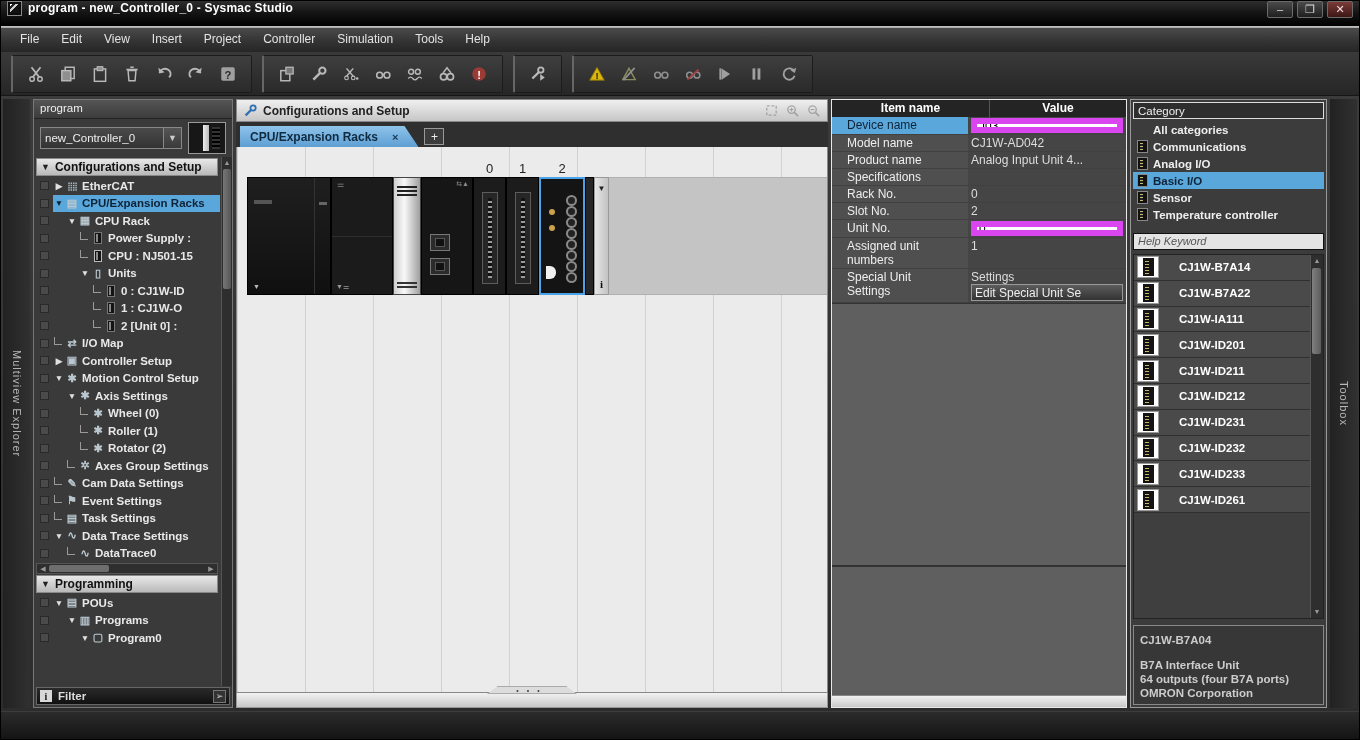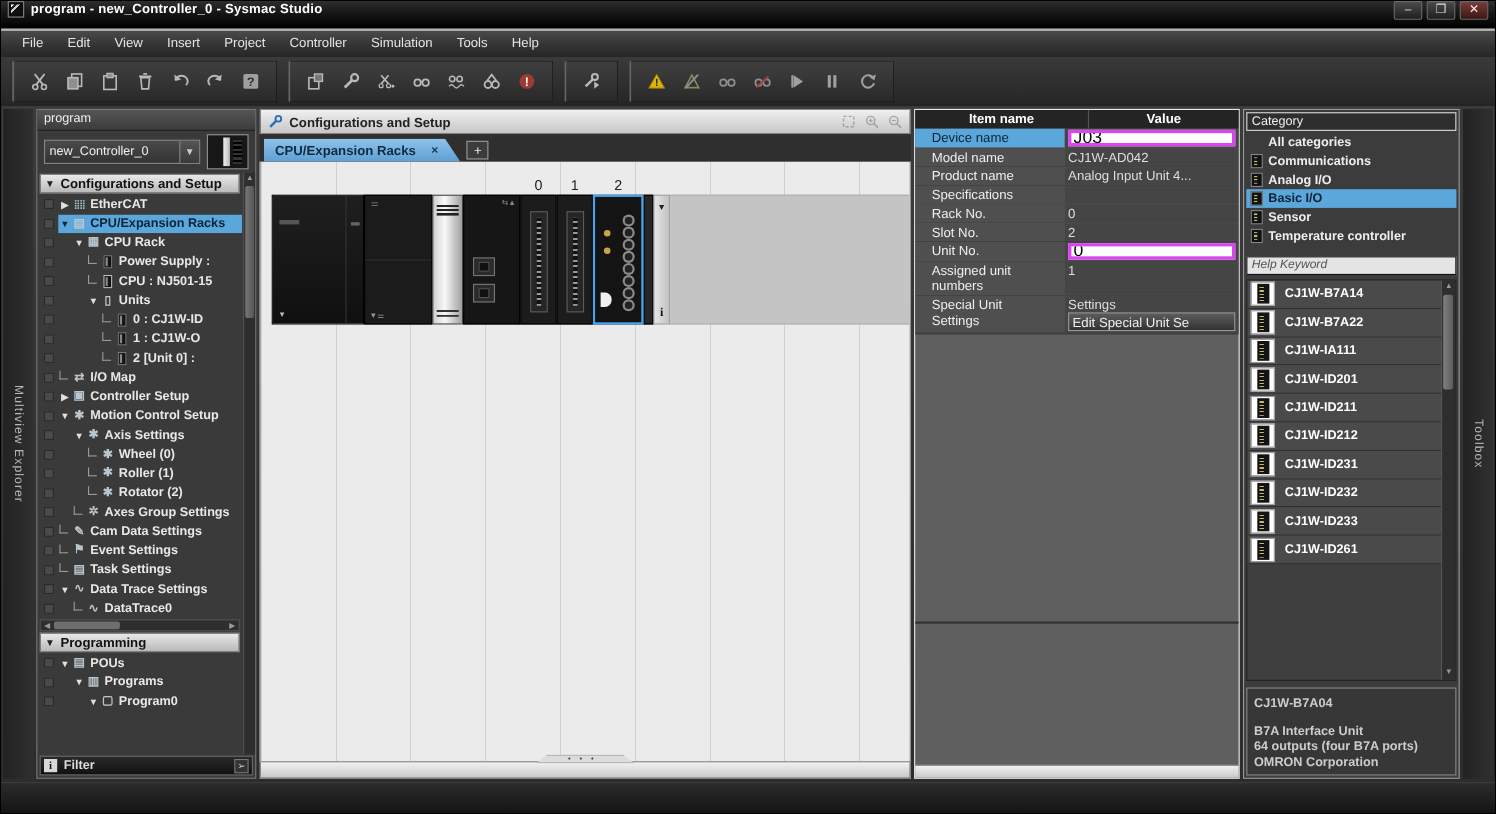--- a/index.html
+++ b/index.html
@@ -167,21 +167,21 @@
   
   .props { width:296px; background:#5f5f5f; border:1px solid #e8e8e8; display:flex; flex-direction:column; }
   .props-table { border-bottom:1px solid #333; }
   .p-hdr { display:flex; height:17px; background:#242424; color:#fff; font-size:12px; font-weight:bold; }
   .p-hdr div { text-align:center; line-height:17px; }
   .p-c1 { width:158px; border-right:1px solid #555; } .p-c2 { flex:1; }
   .p-row { display:flex; min-height:16px; border-bottom:1px solid #404040; font-size:12px; }
   .p-row .lab { width:136px; background:#4f4f4f; color:#eee; padding:1px 15px; }
   .p-row.sel .lab { background:#5aa7dc; color:#0e2336; }
   .p-row .val { flex:1; background:#454545; color:#ddd; padding:1px 3px; overflow:hidden; white-space:nowrap; }
-  .p-input { width:100%; background:#fff; color:#000; border:3px solid #d946ef; font-size:16px;
+  .p-input { width:100%; background:#fff; color:#000; border:6px solid #d946ef; font-size:12px;
     font-family:"Liberation Sans",sans-serif; height:15px; padding:0 2px; }
   .p-btn { width:100%; background:linear-gradient(180deg,#5c5c5c,#333); border:1px solid #999;
     color:#eee; font-size:12px; height:17px; text-align:left; padding:0 3px; overflow:hidden;
     white-space:nowrap; font-family:"Liberation Sans",sans-serif; }
   .props-mid { flex:1; border-bottom:2px solid #333; }
   .props-low { height:128px; }
   .props-bottom { height:12px; background:linear-gradient(180deg,#f2f2f2,#c8c8c8); border-top:1px solid #888; }
 
   
   .toolbox { width:197px; background:#3c3c3c; border:1px solid #999; display:flex; flex-direction:column; padding:2px; }
@@ -192,21 +192,21 @@
     font-weight:bold; padding-left:4px; }
   .cat-row.sel { background:#5aa7dc; color:#0e2336; }
   .cat-ico { width:11px; height:13px; background:#111; border:1px solid #888; position:relative; flex:0 0 11px; }
   .cat-ico::after { content:""; position:absolute; left:2px; top:2px; bottom:2px; width:3px;
     background:repeating-linear-gradient(0deg,#c8b86a 0 1px,#222 1px 3px); }
   .cat-spacer { width:11px; flex:0 0 11px; }
   .kw-box { height:17px; background:#e4e4e4; border:1px solid #111; color:#555; font-size:11px;
     font-style:italic; padding:0 4px; line-height:15px; margin-bottom:4px; }
   .dev-wrap { flex:1; display:flex; min-height:0; border:1px solid #222; background:#3f3f3f; }
   .dev-list { flex:1; overflow:hidden; }
-  .dev-row { height:25.8px; display:flex; align-items:center; gap:9px; padding-left:3px;
+  .dev-row { height:25.8px; display:flex; align-items:center; gap:20px; padding-left:3px;
     background:#4a4a4a; border-bottom:1px solid #303030; }
   .dev-ico { width:22px; height:22px; background:#fff; border:1px solid #999; display:flex;
     align-items:center; justify-content:center; flex:0 0 22px; }
   .dev-ico i { display:block; width:11px; height:18px; background:#141414; position:relative; }
   .dev-ico i::after { content:""; position:absolute; left:2px; top:2px; bottom:2px; width:4px;
     background:repeating-linear-gradient(0deg,#c8b86a 0 1px,#111 1px 3px); }
   .dev-row .nm { color:#fff; font-size:11.5px; font-weight:bold; }
   .dev-scroll { width:13px; background:#2e2e2e; border-left:1px solid #555; display:flex; flex-direction:column; }
   .dev-scroll .sarr { height:12px; color:#999; font-size:7px; text-align:center; line-height:12px; }
   .dev-scroll .sthumb { margin:1px; width:9px; height:86px; background:linear-gradient(90deg,#808080,#5c5c5c); border-radius:2px; }

